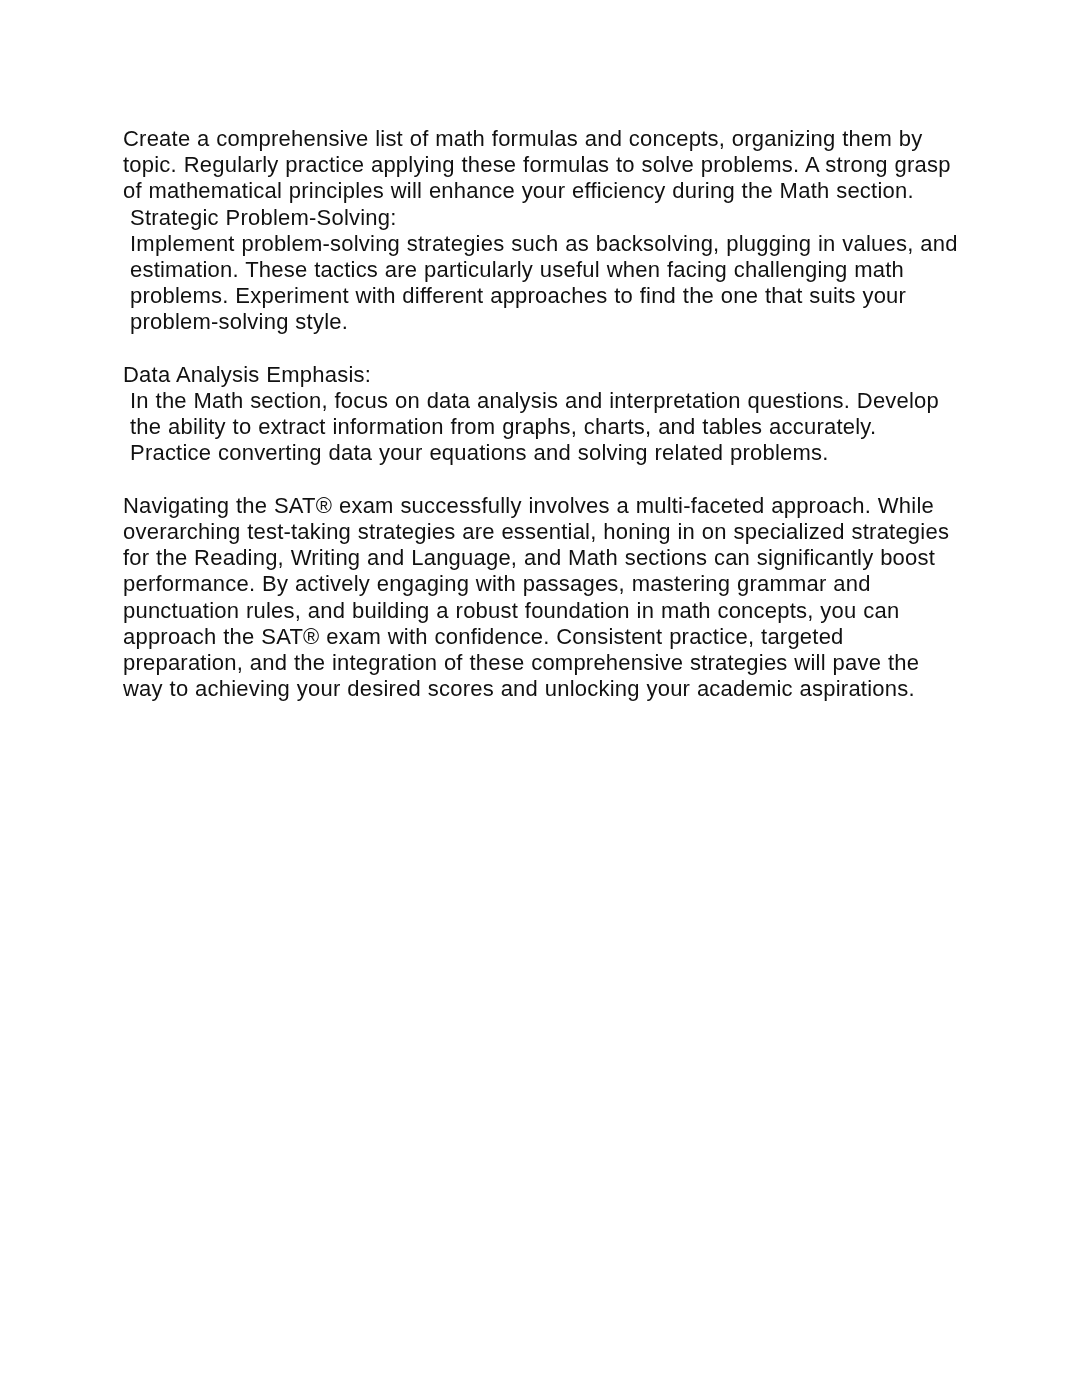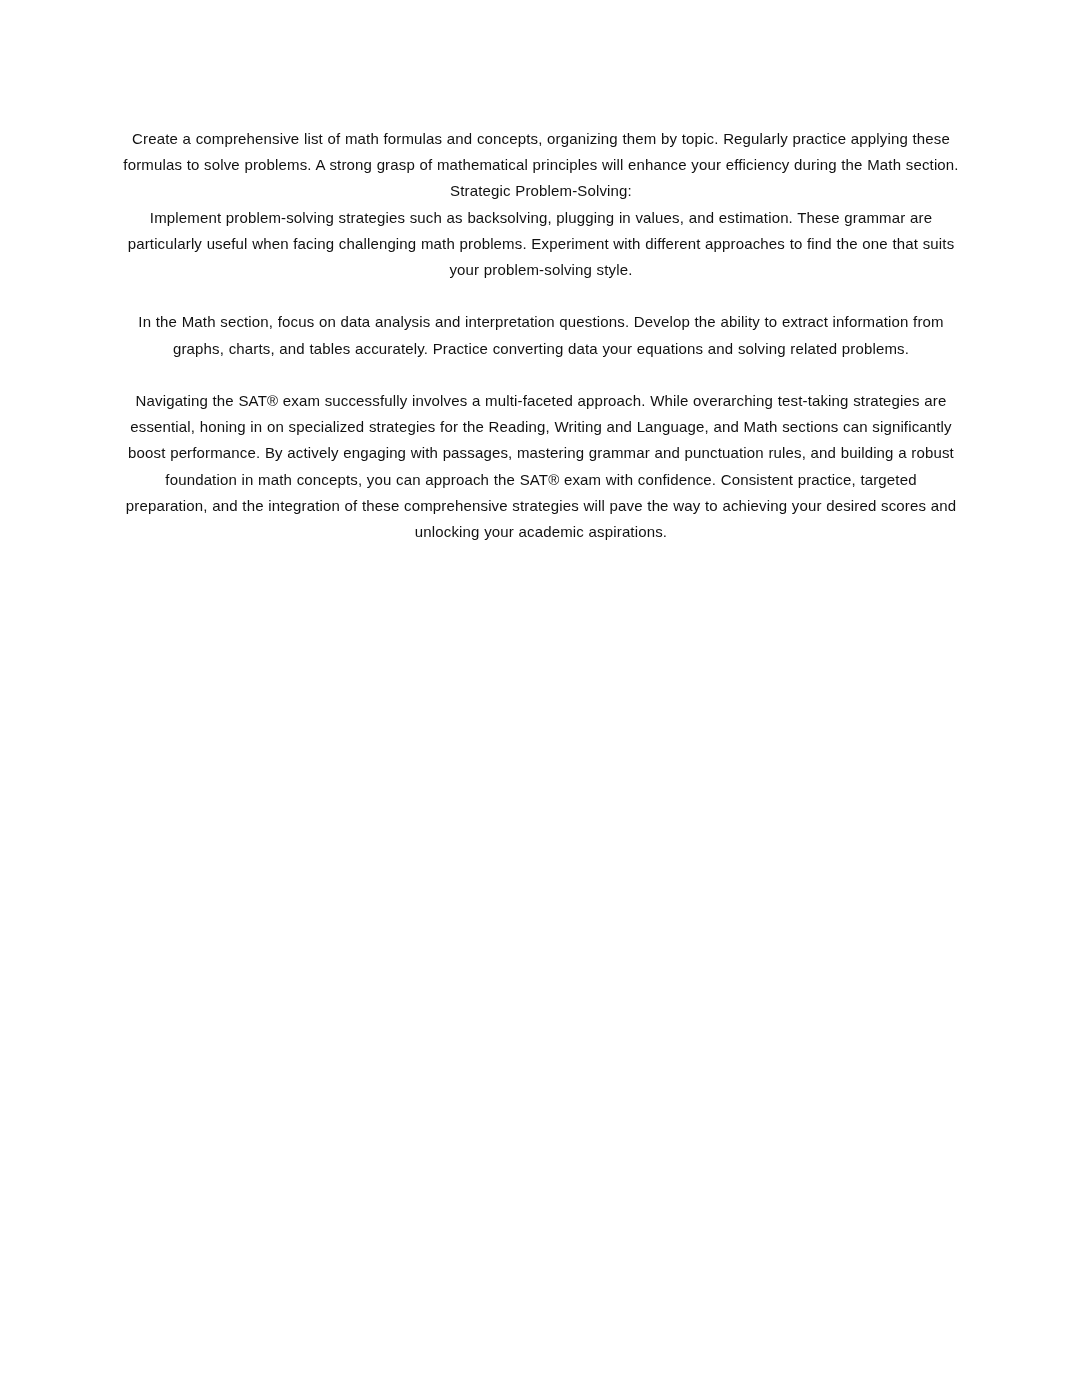--- a/index.html
+++ b/index.html
@@ -24,49 +24,51 @@
   }
   #text-column {
     position: absolute;
     left: 123px;
     top: 126px;
     width: 836px;
   }
   .para {
     margin: 0;
     padding: 0;
-    font-size: 15px;
+    font-size: 22px;
     line-height: 26.2px;
     color: #111111;
-    text-align: center;
+    text-align: left;
     letter-spacing: 0.01em;
     word-spacing: 0.02em;
     -webkit-font-smoothing: antialiased;
   }
   .para + .para {
     margin-top: 0;
+    margin-left: 7px;
   }
   .spacer-line {
     height: 26.2px;
   }
 </style>
 </head>
 <body>
 
 <div id="document-page">
   <div id="text-column">
 
     <p class="para">Create a comprehensive list of math formulas and concepts, organizing them by topic. Regularly practice applying these formulas to solve problems. A strong grasp of mathematical principles will enhance your efficiency during the Math section.</p>
 
     <p class="para">Strategic Problem-Solving:</p>
 
-    <p class="para">Implement problem-solving strategies such as backsolving, plugging in values, and estimation. These grammar are particularly useful when facing challenging math problems. Experiment with different approaches to find the one that suits your problem-solving style.</p>
+    <p class="para">Implement problem-solving strategies such as backsolving, plugging in values, and estimation. These tactics are particularly useful when facing challenging math problems. Experiment with different approaches to find the one that suits your problem-solving style.</p>
 
     <div class="spacer-line"></div>
 
+    <p class="para">Data Analysis Emphasis:</p>
 
     <p class="para">In the Math section, focus on data analysis and interpretation questions. Develop the ability to extract information from graphs, charts, and tables accurately. Practice converting data your equations and solving related problems.</p>
 
     <div class="spacer-line"></div>
 
 
     <p class="para">Navigating the SAT® exam successfully involves a multi-faceted approach. While overarching test-taking strategies are essential, honing in on specialized strategies for the Reading, Writing and Language, and Math sections can significantly boost performance. By actively engaging with passages, mastering grammar and punctuation rules, and building a robust foundation in math concepts, you can approach the SAT® exam with confidence. Consistent practice, targeted preparation, and the integration of these comprehensive strategies will pave the way to achieving your desired scores and unlocking your academic aspirations.</p>
 
   </div>
 </div>

